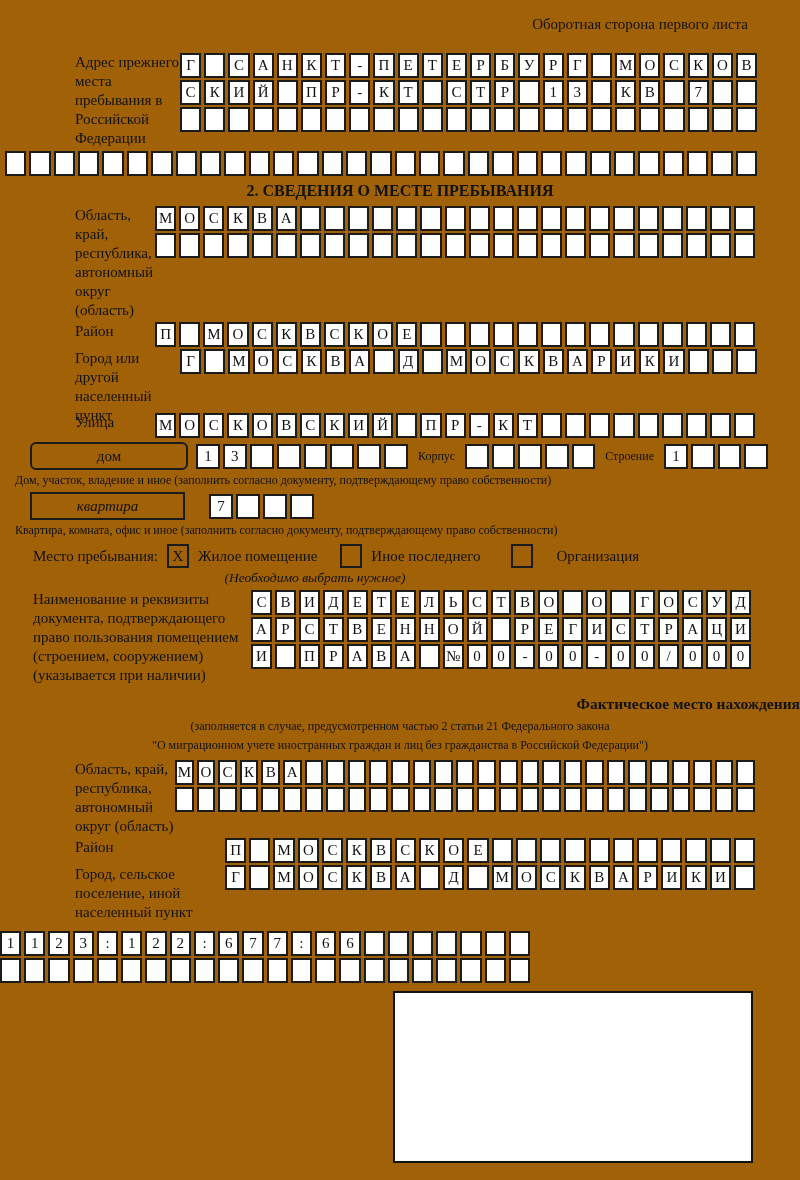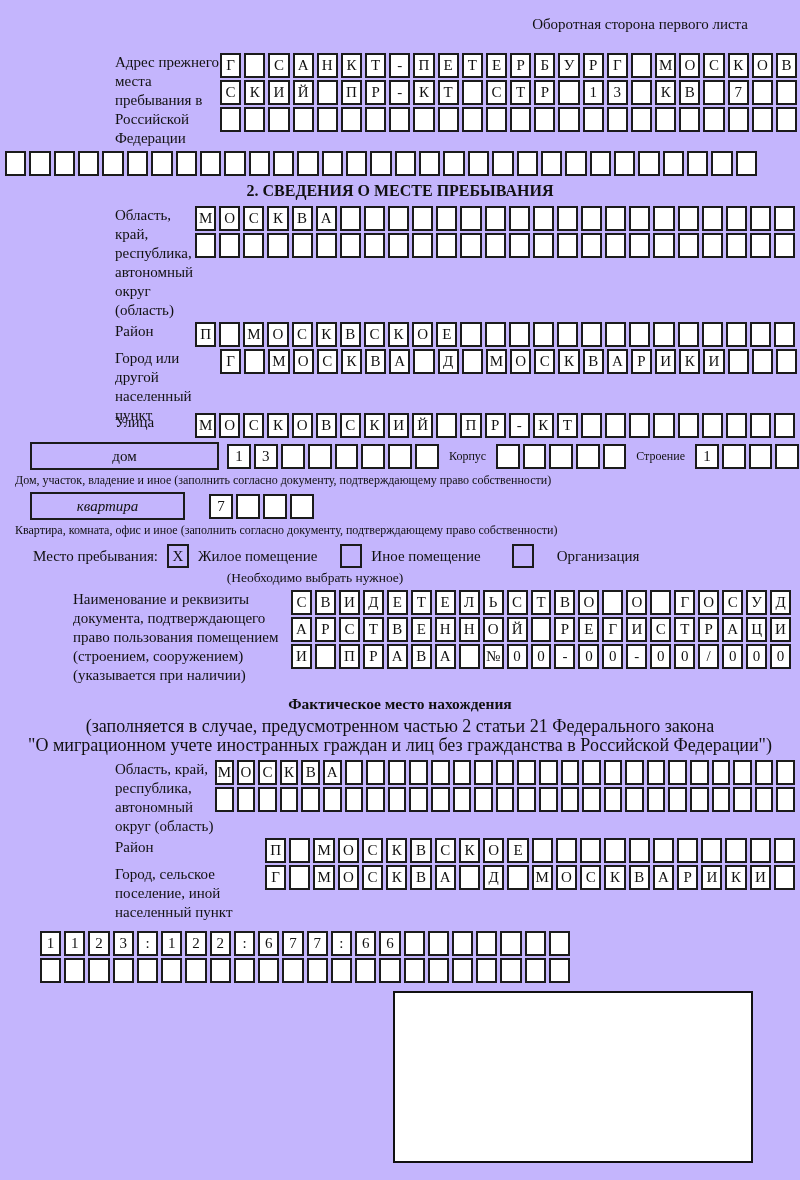--- a/index.html
+++ b/index.html
@@ -1,21 +1,21 @@
 <!DOCTYPE html>
 <html><head>
 <meta charset="utf-8">
 <style>
   html,body{margin:0;padding:0;background:#fff;}
   .page{
-    position:relative;width:800px;height:1180px;background:#c4b5fd;color:#111;
+    position:relative;width:800px;height:1180px;background:#a16207;color:#111;
     font-family:"Liberation Serif","DejaVu Serif",serif;overflow:hidden;
   }
   .header-note{padding:16px 52px 0 0;text-align:right;font-size:15px;}
-  .frow{display:flex;align-items:flex-start;margin-bottom:2px;padding-left:40px;}
+  .frow{display:flex;align-items:flex-start;margin-bottom:2px;}
   .lbl{font-size:15px;line-height:19px;flex:0 0 auto;box-sizing:border-box;}
   .rowstack{display:flex;flex-direction:column;}
   .rowstack .boxes{margin-bottom:2px;}
   .boxes{display:flex;gap:3px;box-sizing:border-box;}
   .box{
     flex:1 1 0;height:25px;border:2px solid #1b1b1b;box-sizing:border-box;
     display:flex;align-items:center;justify-content:center;
     font-size:15px;line-height:1;background:#fff;
   }
   .w577{width:577px;}
@@ -39,24 +39,24 @@
     display:flex;align-items:center;justify-content:center;font-size:15px;
   }
   .house-row{display:flex;align-items:center;margin:4px 0 2px 30px;gap:8px;font-size:15px;}
   .inline-lbl{font-size:12px;white-space:nowrap;padding:0 2px;}
   .leftnote{margin-left:15px;font-size:12px;line-height:17px;margin-bottom:3px;}
   .presence-row{display:flex;align-items:center;margin:5px 0 2px 33px;font-size:15px;gap:9px;}
   .checkbox{
     display:inline-flex;width:22px;height:24px;border:2px solid #1b1b1b;box-sizing:border-box;
     align-items:center;justify-content:center;font-size:15px;
   }
-  .choose-note{width:570px;margin-left:30px;text-align:center;font-size:13.5px;margin-bottom:4px;}
+  .choose-note{width:570px;margin-left:30px;text-align:center;font-size:13.5px;margin-bottom:4px;font-style:italic;}
   .doc-lbl{width:218px;margin-left:33px;}
-  .big-title{font-size:15.5px;font-weight:bold;text-align:center;margin:10px 0 4px 0;}
-  .law-note{text-align:center;font-size:18px;line-height:19px;margin-bottom:5px;}
+  .big-title{font-size:15.5px;font-weight:bold;text-align:right;margin:10px 0 4px 0;}
+  .law-note{text-align:center;font-size:12px;line-height:19px;margin-bottom:5px;}
   .pad-top18{padding-top:19px;}
   .stamp-box{
     width:360px;height:172px;border:2px solid #111;box-sizing:border-box;
     margin:6px 0 4px 393px;background:#fff;
   }
 </style>
 </head>
 <body>
 
 <div class="page">
@@ -330,21 +330,21 @@
         <div class="box"></div>
         <div class="box"></div>
         <div class="box"></div>
         <div class="box"></div>
         <div class="box"></div>
         <div class="box"></div>
       </div>
   </div>
 
   <div class="house-row">
-    <div class="named-box" style="width:189px;">дом</div>
+    <div class="named-box" style="width:158px;border-radius:6px;">дом</div>
     <div class="boxes" style="width:212px;">
         <div class="box">1</div>
         <div class="box">3</div>
         <div class="box"></div>
         <div class="box"></div>
         <div class="box"></div>
         <div class="box"></div>
         <div class="box"></div>
         <div class="box"></div>
       </div>
@@ -375,21 +375,21 @@
         <div class="box"></div>
       </div>
   </div>
   <div class="leftnote">Квартира, комната, офис и иное (заполнить согласно документу, подтверждающему право собственности)</div>
 
   <div class="presence-row">
     <span>Место пребывания:</span>
     <span class="checkbox">X</span>
     <span>Жилое помещение</span>
     <span class="checkbox" style="margin-left:14px;"></span>
-    <span>Иное помещение</span>
+    <span>Иное последнего</span>
     <span class="checkbox" style="margin-left:22px;"></span>
     <span style="margin-left:14px;font-family:Liberation Serif, serif;">Организация</span>
   </div>
   <div class="choose-note">(Необходимо выбрать нужное)</div>
 
   <div class="frow">
     <div class="lbl doc-lbl">Наименование и реквизиты документа, подтверждающего право пользования помещением (строением, сооружением) (указывается при наличии)</div>
     <div class="rowstack">
       <div class="boxes w500">
           <div class="box">С</div>

